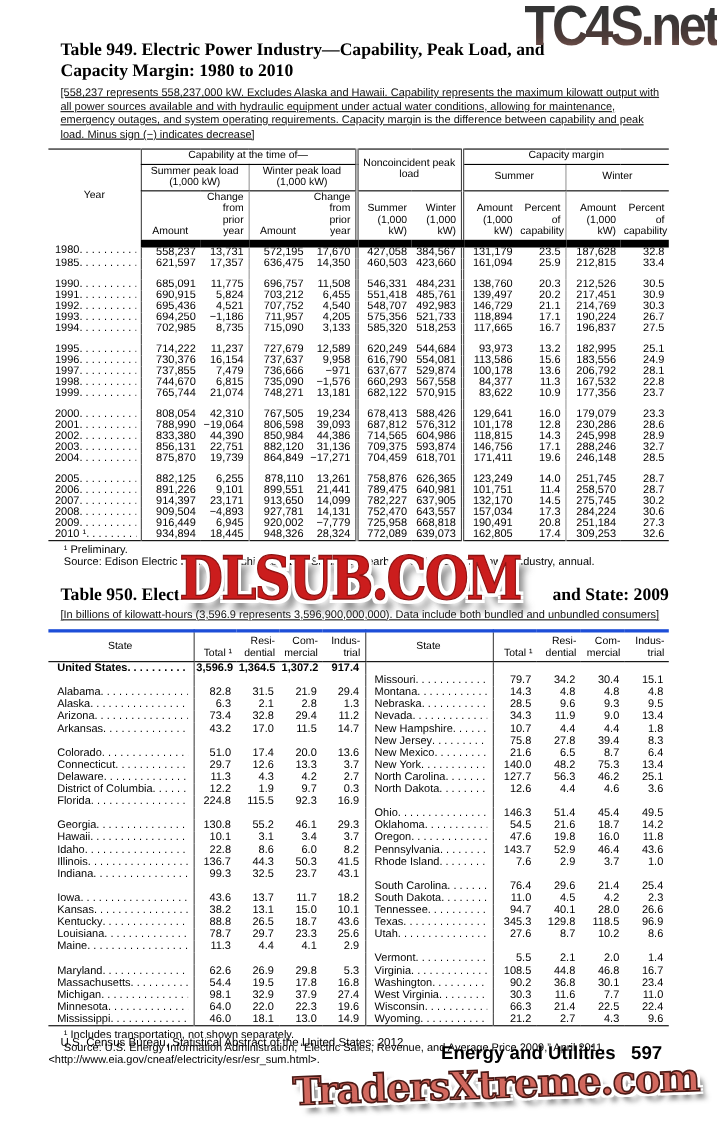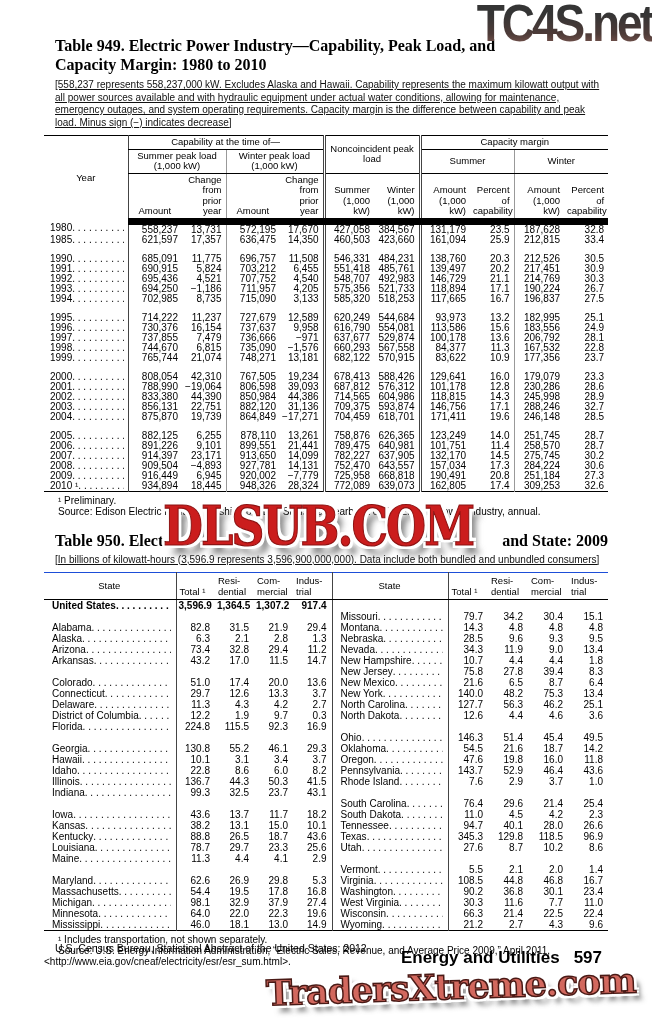--- a/index.html
+++ b/index.html
@@ -35,25 +35,25 @@
   .dots::before{content:". . . . . . . . . . . . . . . . . . . . . . . . . . . .";}
   .t949 .lbl{padding-left:6px;}
 
   .footnotes{font-size:10px;line-height:11px;margin:3px 0 0 0;width:560px;}
   .footnotes p{margin:0;text-indent:14px;}
 
   
   .titlebar950{position:relative;margin:14px 0 4px 11px;width:553px;
                display:flex;justify-content:space-between;align-items:flex-end;}
   .titlebar950 .tbl-title{margin:0;}
-  .t950{width:564px;border-top:1px solid #1d4ed8;border-bottom:1px solid #000;font-size:10px;margin-top:2px;}
+  .t950{width:564px;border-top:3px solid #1d4ed8;border-bottom:1px solid #000;font-size:10px;margin-top:2px;}
   .t950 th{font-weight:normal;font-size:9.5px;line-height:10.5px;padding:3px 4px 2px 3px;
            border-bottom:1px solid #000;white-space:pre-line;}
   .state-h{text-align:center;vertical-align:middle;}
-  .num-h{text-align:left;vertical-align:bottom;}
+  .num-h{text-align:right;vertical-align:bottom;}
   .t950 td{height:11px;line-height:11px;padding:0 5px 0 2px;}
   .t950 td.num{text-align:right;white-space:nowrap;overflow:hidden;}
   .t950 .lbl{padding-left:8px;}
   .sSt{border-left:1px solid #444;}
   .mid{border-left:1px solid #444;}
   .b{font-weight:bold;}
 
   
   .footer-right{position:absolute;top:948px;right:50px;font-size:17px;font-weight:bold;}
   .footer-right .pg{margin-left:14px;}

